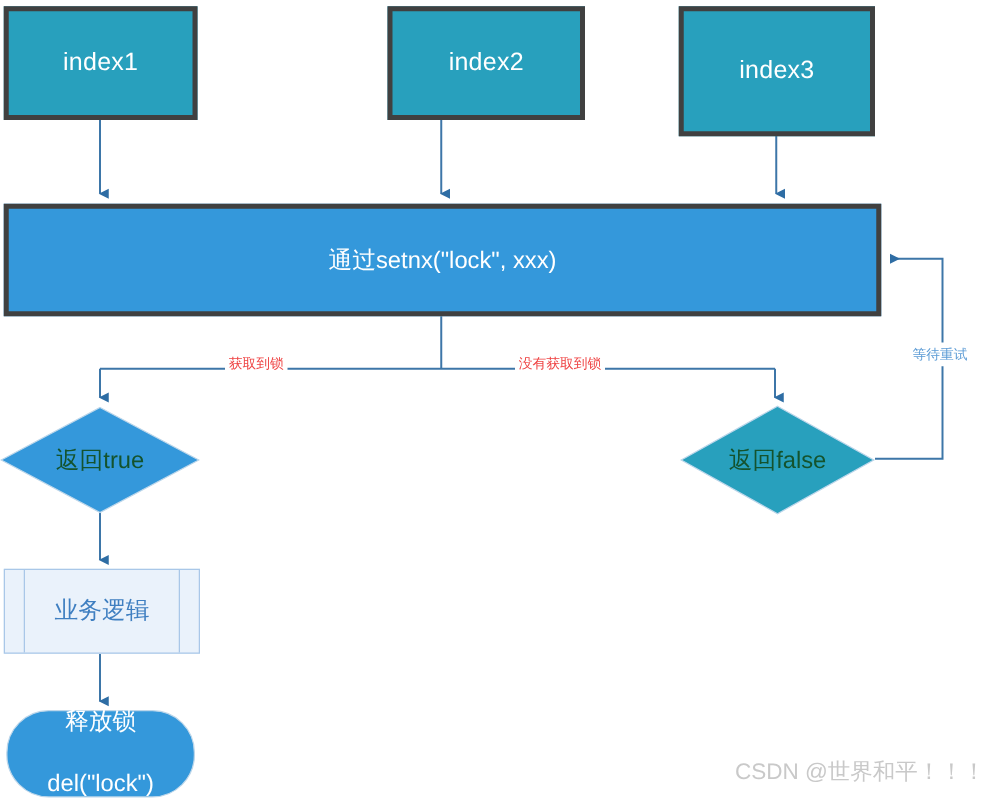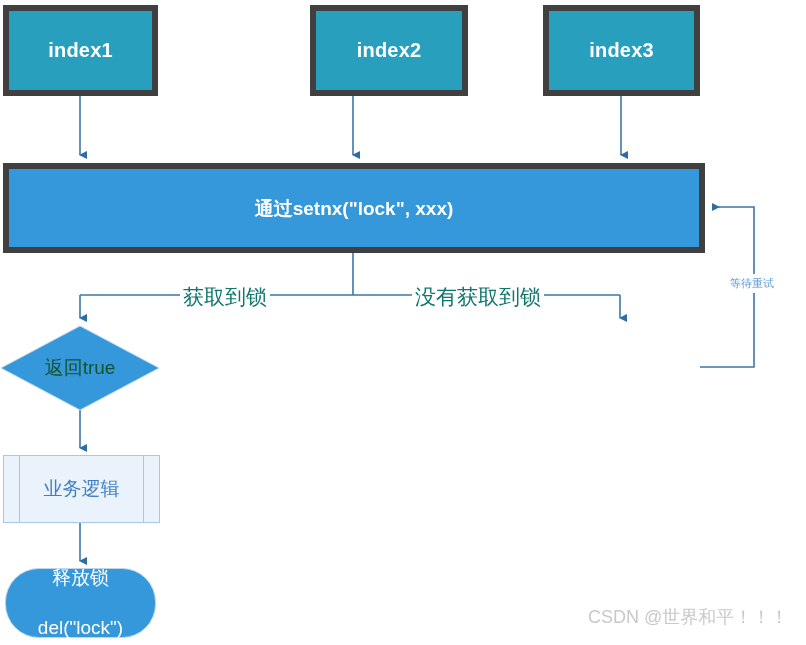--- a/index.html
+++ b/index.html
@@ -29,22 +29,21 @@
     box-sizing: border-box;
     display: flex;
     align-items: center;
     justify-content: center;
     text-align: center;
     color: #ffffff;
     line-height: 1.28;
     white-space: pre-line;
   }
   .node-rect {
-    border: 6px solid #404040;
-    font-weight: bold;
+    border: 4px solid #404040;
   }
   .teal-box {
     background: #28a0bd;
     font-size: 20px;
     letter-spacing: 0.2px;
   }
   .redis-box {
     background: #3498db;
     font-size: 19px;
   }
@@ -88,22 +87,22 @@
   .rounded-box {
     background: #3498db;
     border: 1px solid #bcd6ea;
     border-radius: 34px;
     font-size: 19px;
   }
   .rounded-line1 { display:block; }
   .rounded-line2 { display:block; margin-top: 1px; }
   .edge-label {
     position: absolute;
-    color: #0f766e;
-    font-size: 21px;
+    color: #ef4444;
+    font-size: 11px;
     background: #ffffff;
     padding: 0 3px;
     white-space: nowrap;
   }
   .edge-label-v {
     position: absolute;
     color: #5b9bd5;
     font-size: 11px;
     background: #ffffff;
     padding: 2px 0;
@@ -155,21 +154,21 @@
   </svg>
 
   <div class="node node-rect teal-box" style="left:3px; top:5px; width:155px; height:91px;">
     <span>index1</span>
   </div>
 
   <div class="node node-rect teal-box" style="left:274px; top:5px; width:158px; height:91px;margin-left:36px;">
     <span>index2</span>
   </div>
 
-  <div class="node node-rect teal-box" style="left:543px; top:5px; width:157px; height:91px;text-align:right;">
+  <div class="node node-rect teal-box" style="left:543px; top:5px; width:157px; height:104px;text-align:right;">
     <span>index3</span>
   </div>
 
   <div class="node node-rect redis-box" style="left:3px; top:163px; width:702px; height:90px;">
     <span class="redis-inner">
       <span class="redis-line2">通过setnx("lock", xxx)</span>
     </span>
   </div>
 
   <div class="edge-label" style="left:180px; top:283px;">获取到锁</div>
@@ -178,20 +177,26 @@
 
   <div class="edge-label-v" style="left:704px; top:274px; width:96px;">等待重试</div>
 
   <div class="diamond-wrap" style="left:0px; top:325px; width:160px; height:86px;">
     <svg width="160" height="86" viewBox="0 0 160 86" xmlns="http://www.w3.org/2000/svg">
       <polygon points="80,1 159,43 80,85 1,43" fill="#3498db" stroke="#bcd6ea" stroke-width="1"></polygon>
     </svg>
     <div class="diamond-label">返回true</div>
   </div>
 
+  <div class="diamond-wrap" style="left:544px; top:324px; width:156px; height:88px;">
+    <svg width="156" height="88" viewBox="0 0 156 88" xmlns="http://www.w3.org/2000/svg">
+      <polygon points="78,1 155,44 78,87 1,44" fill="#28a0bd" stroke="#bcd6ea" stroke-width="1"></polygon>
+    </svg>
+    <div class="diamond-label">返回false</div>
+  </div>
 
   <div class="node rounded-box" style="left:5px; top:568px; width:151px; height:70px;">
     <span>
       <span class="rounded-line1">释放锁</span>
       <span class="rounded-line2">del("lock")</span>
     </span>
   </div>
 
   <div class="node process-box" style="left:3px; top:455px; width:157px; height:68px;">
     <span class="process-bar" style="left:15px;"></span>

